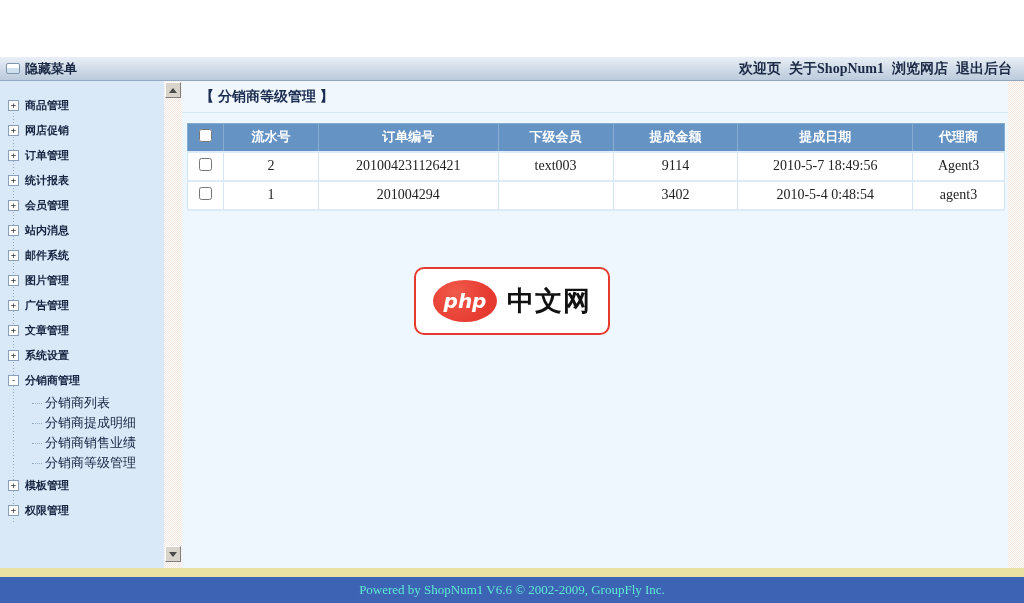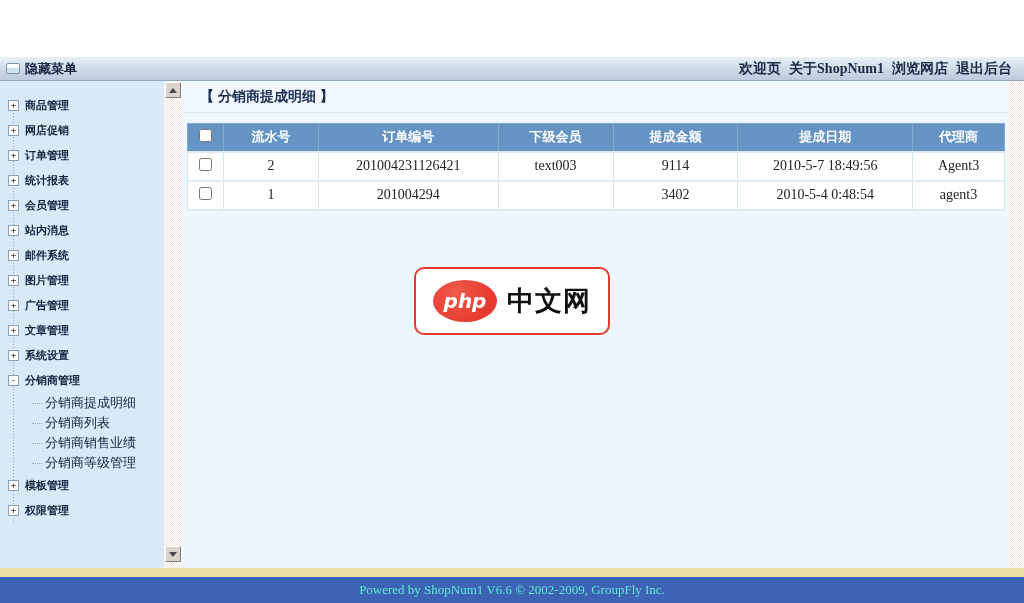--- a/index.html
+++ b/index.html
@@ -156,24 +156,24 @@
         </div>
       <div class="tree-item">
           <span class="pm-box">+</span>
           <span class="tree-label">系统设置</span>
         </div>
       <div class="tree-item">
           <span class="pm-box">-</span>
           <span class="tree-label">分销商管理</span>
         </div>
       <div class="tree-child">
+          <span class="tree-child-label">分销商列表</span>
+        </div>
+      <div class="tree-child">
           <span class="tree-child-label">分销商提成明细</span>
-        </div>
-      <div class="tree-child">
-          <span class="tree-child-label">分销商列表</span>
         </div>
       <div class="tree-child">
           <span class="tree-child-label">分销商销售业绩</span>
         </div>
       <div class="tree-child">
           <span class="tree-child-label">分销商等级管理</span>
         </div>
       <div class="tree-item">
           <span class="pm-box">+</span>
           <span class="tree-label">模板管理</span>
@@ -189,21 +189,21 @@
     <div class="scroll-btn up">
         <span class="arrow-up"></span>
       </div>
     <div class="scroll-btn down">
         <span class="arrow-down"></span>
       </div>
   </div>
 
   <div class="content">
     <div class="page-title-bar">
-      <span class="page-title">【  分销商提成明细  】</span>
+      <span class="page-title">【  分销商等级管理  】</span>
     </div>
 
 
     <table class="grid">
       <thead>
         <tr>
           <th class="col-chk"><input type="checkbox" style=""></th>
           <th class="col-serial">流水号</th>
           <th class="col-order">订单编号</th>
           <th class="col-member">下级会员</th>

